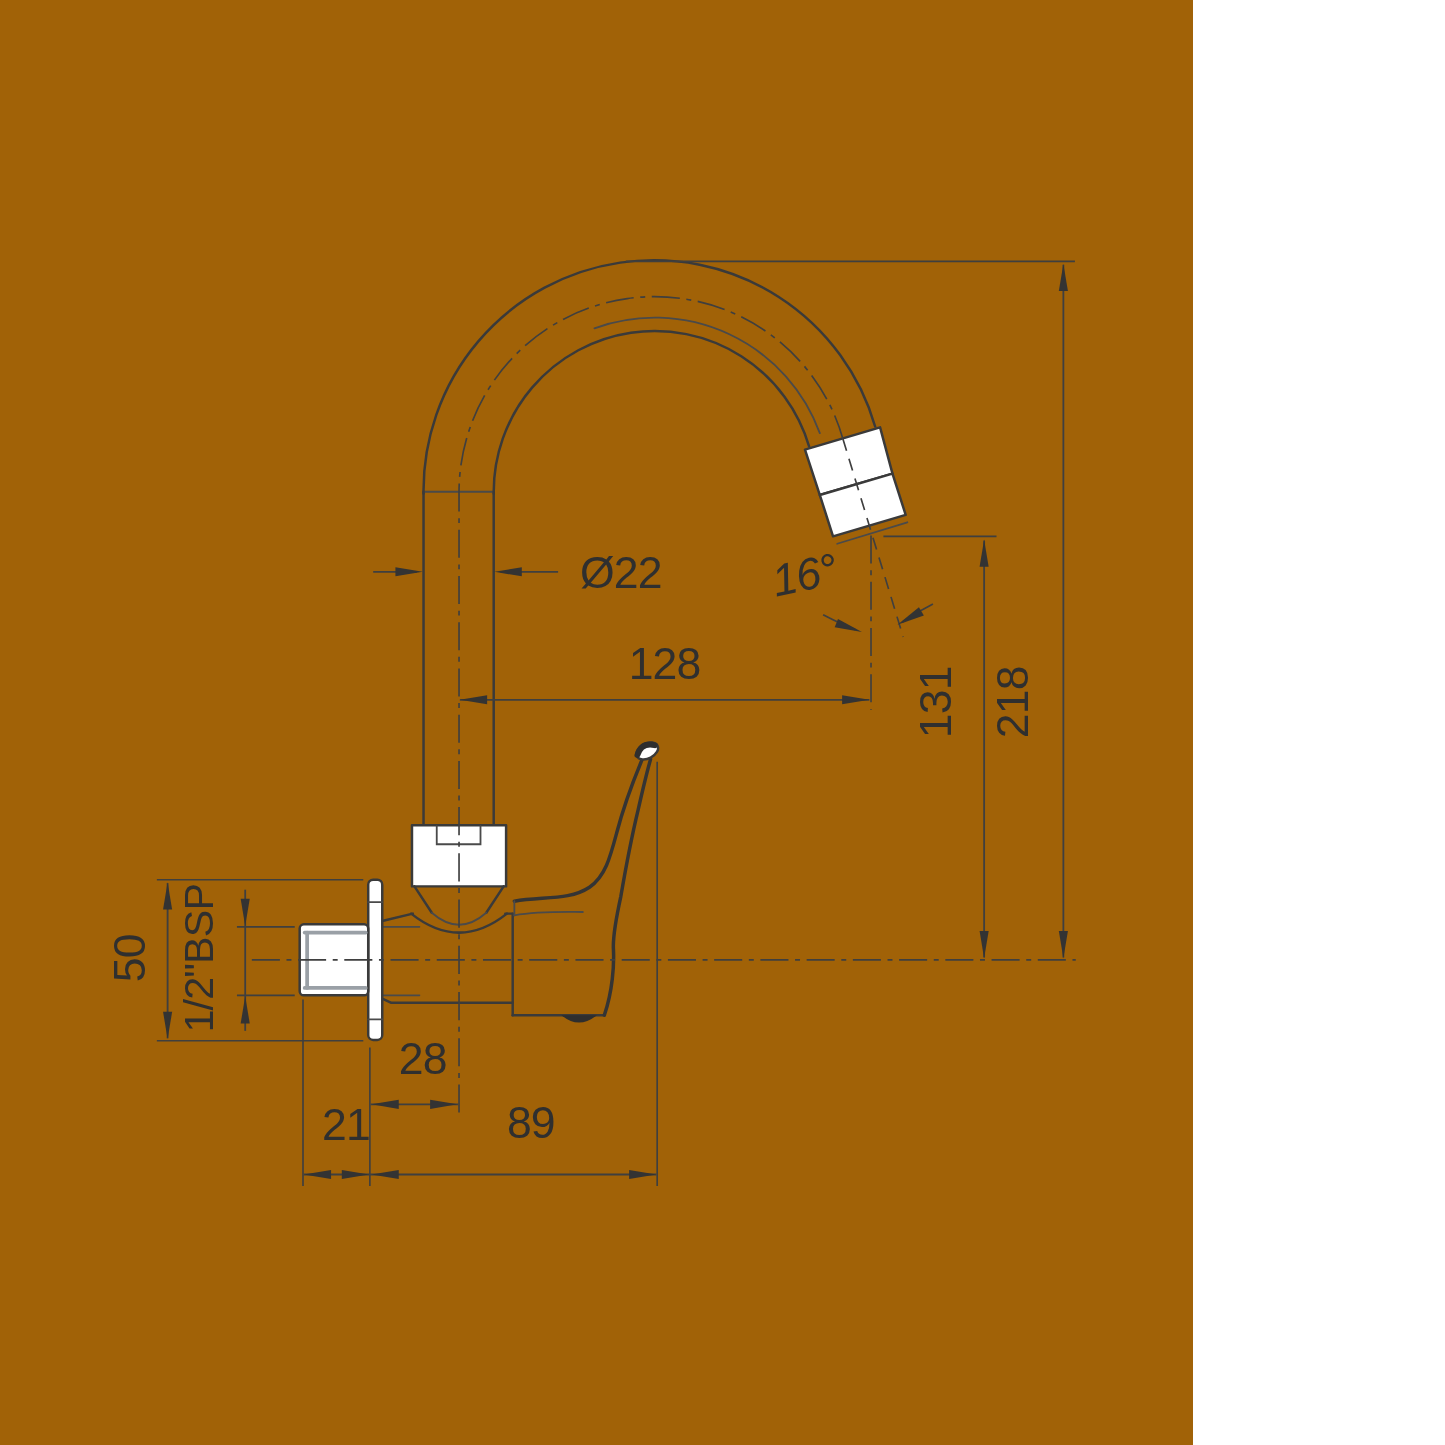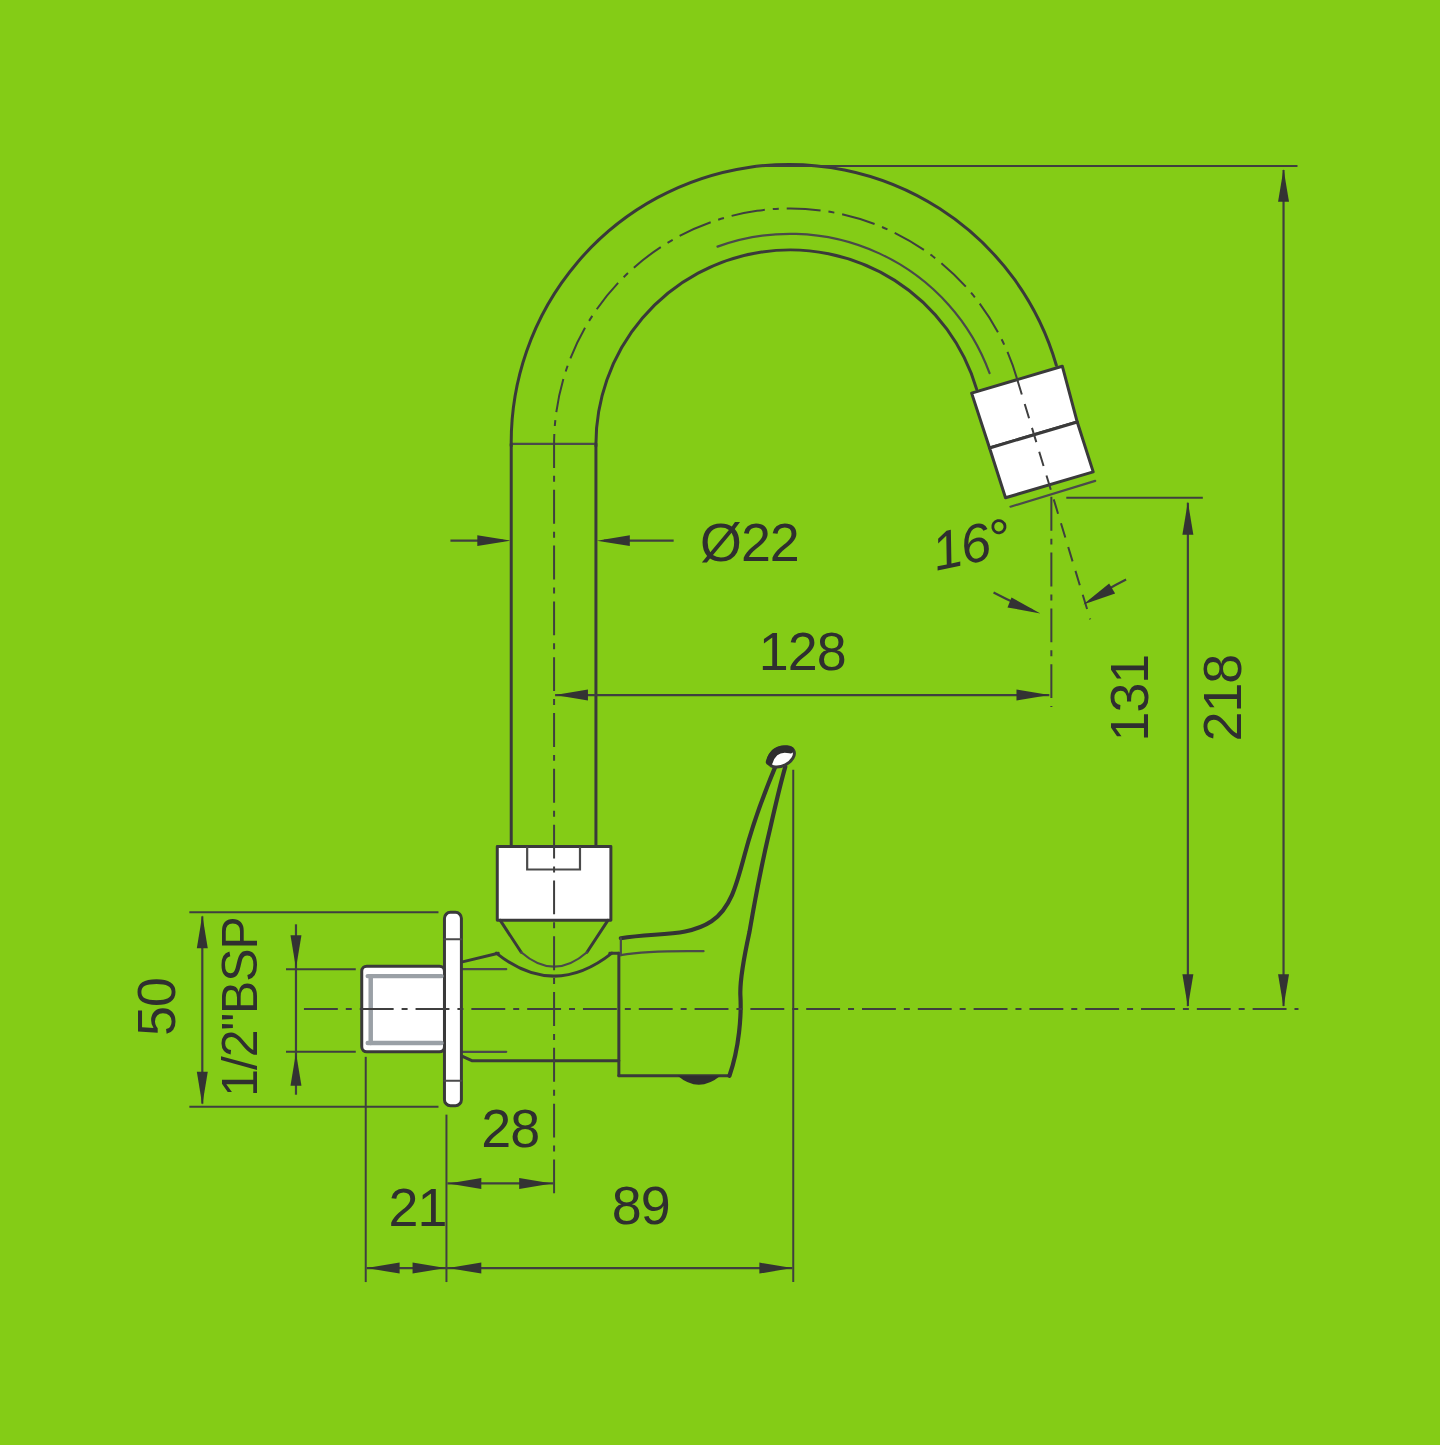--- a/index.html
+++ b/index.html
@@ -1,16 +1,16 @@
 <!DOCTYPE html>
 <html><head>
 <meta charset="utf-8">
 <style>
   html,body{margin:0;padding:0;background:#ffffff;}
-  .canvas{position:relative;width:1440px;height:1445px;background:#84cc16;overflow:hidden;}
+  .canvas{position:relative;width:1193px;height:1445px;background:#a16207;overflow:hidden;}
   svg{display:block;width:100%;height:100%;}
   .part{stroke:#3a3a3a;stroke-width:3;fill:none;stroke-linecap:round;stroke-linejoin:round;}
   .part-thin{stroke:#4a4a4a;stroke-width:2.2;fill:none;stroke-linecap:round;}
   .lever{stroke:#343434;stroke-width:4.2;fill:none;stroke-linecap:round;stroke-linejoin:round;}
   .fillwhite{fill:#ffffff;}
   .darkfill{fill:#2e2e2e;stroke:none;}
   .graydetail{stroke:#9aa0a6;stroke-width:4.5;fill:none;stroke-linecap:round;}
   .cl{stroke:#3f3f3f;stroke-width:2;fill:none;stroke-dasharray:34 8 6 8;}
   .cl-dash{stroke:#3f3f3f;stroke-width:2;fill:none;stroke-dasharray:15 10;}
   .ext{stroke:#3f3f3f;stroke-width:2;fill:none;}

